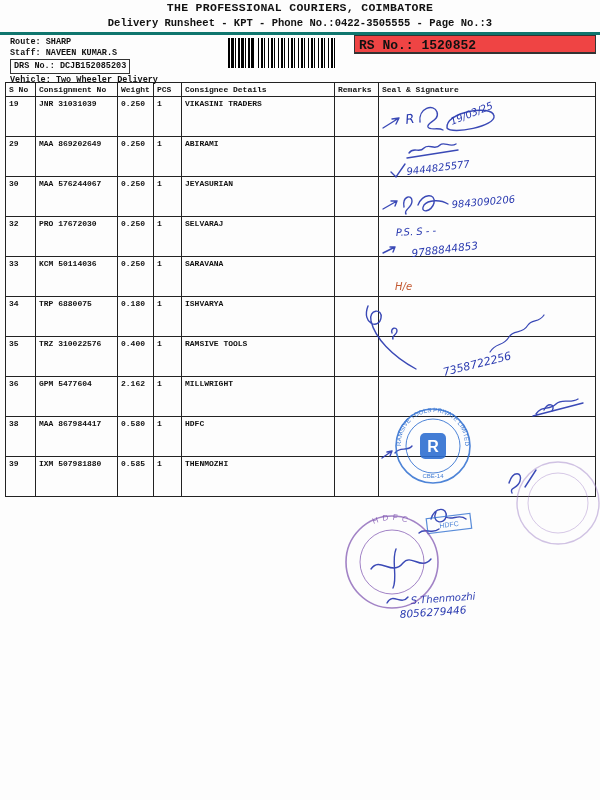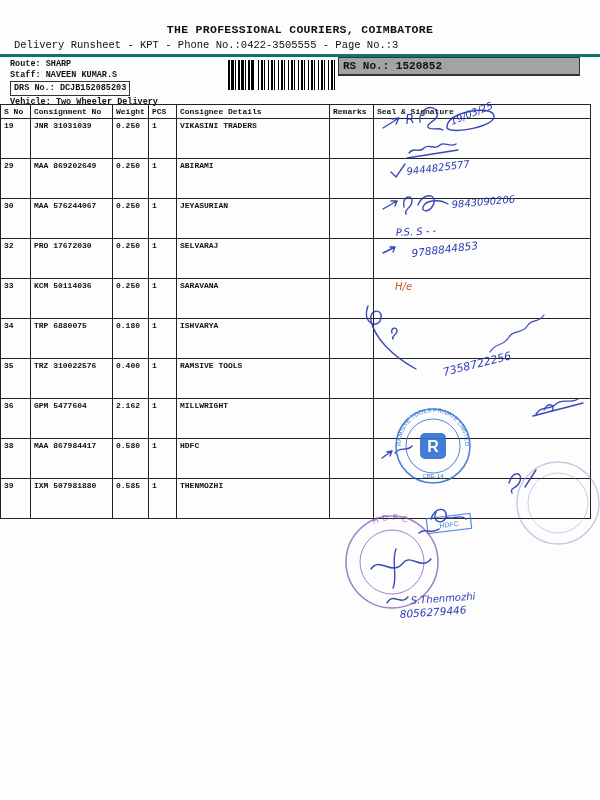--- a/index.html
+++ b/index.html
@@ -1,33 +1,33 @@
 <!DOCTYPE html>
 <html><head>
 <meta charset="utf-8">
 <style>
   html,body{margin:0;padding:0;background:#ffffff;}
   .page{
     position:relative;width:600px;height:800px;background:#fdfdfd;
     font-family:"Liberation Mono","DejaVu Sans Mono",monospace;color:#111;
     overflow:hidden;margin:0 auto;
   }
-  .title{text-align:center;font-weight:bold;font-size:11.5px;padding-top:23px;letter-spacing:.3px;}
-  .subtitle{font-weight:normal;font-size:10.5px;margin-top:3px;padding-bottom:3px;margin-left:14px;}
+  .title{text-align:center;font-weight:bold;font-size:11.5px;padding-top:1px;letter-spacing:.3px;}
+  .subtitle{text-align:center;font-weight:bold;font-size:10.5px;margin-top:3px;padding-bottom:3px;}
   .info{position:relative;height:47px;border-top:3px solid #0f766e;}
   .info-left{position:absolute;left:10px;top:2px;font-size:8.5px;font-weight:bold;line-height:10.5px;white-space:nowrap;}
   .drs-box{border:1px solid #333;display:inline-block;padding:1px 3px;margin:1px 0;}
   .barcode{
     position:absolute;left:228px;top:3px;width:110px;height:30px;
     background:repeating-linear-gradient(90deg,#000 0 1.5px,#fff 1.5px 3px,#000 3px 5.5px,#fff 5.5px 6.5px,#000 6.5px 7.5px,#fff 7.5px 10px);
   }
-  .rs-box{position:absolute;right:20px;top:0;width:240px;border:1px solid #333;font-size:11px;font-weight:bold;background:#a3a3a3;}
+  .rs-box{position:absolute;right:4px;top:0;width:240px;border:1px solid #333;font-size:13px;font-weight:bold;background:#ef4444;}
   .rs-row{padding:2px 4px;height:12px;}
   .rs-row.first{border-bottom:1px solid #333;}
-  table.runsheet{border-collapse:collapse;table-layout:fixed;width:590px;font-size:8px;font-weight:bold;}
+  table.runsheet{border-collapse:collapse;table-layout:fixed;width:590px;margin-left:5px;font-size:8px;font-weight:bold;}
   table.runsheet th,table.runsheet td{border:1px solid #222;vertical-align:top;padding:2px 3px;text-align:left;overflow:hidden;white-space:nowrap;}
   table.runsheet th{height:9px;font-size:8px;}
   table.runsheet td{height:35px;}
   .overlay{position:absolute;left:0;top:0;width:600px;height:800px;pointer-events:none;z-index:10;}
   .hw{font-family:"DejaVu Sans",sans-serif;font-style:italic;fill:#2a3ab0;}
   .hw-red{fill:#c2572f;}
   .stamp-txt{font-family:"Liberation Sans","DejaVu Sans",sans-serif;}
 </style>
 </head>
 <body>

